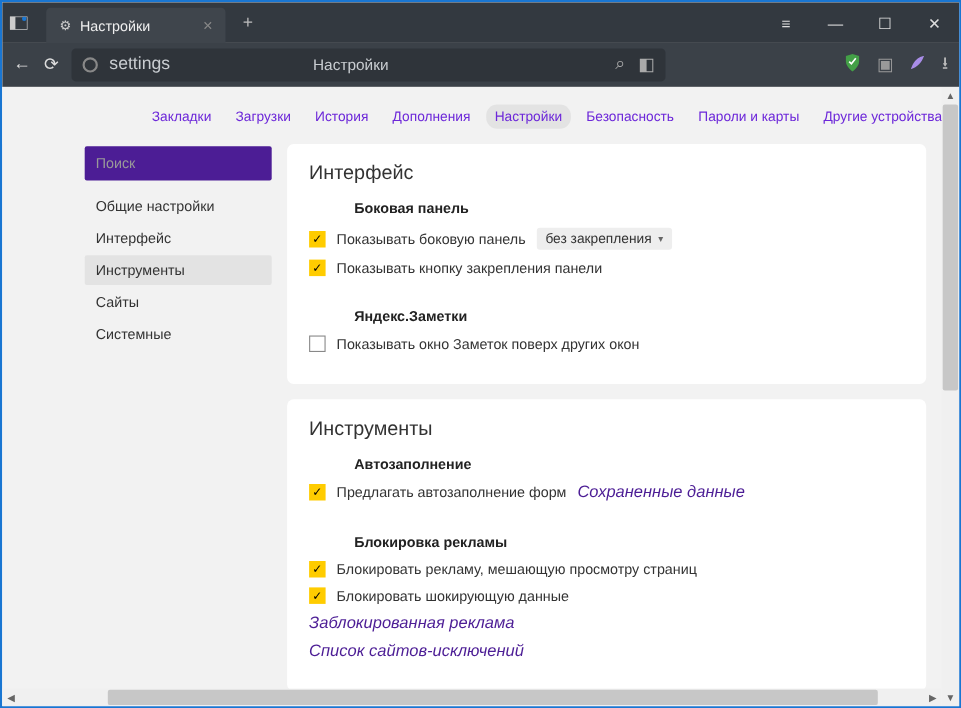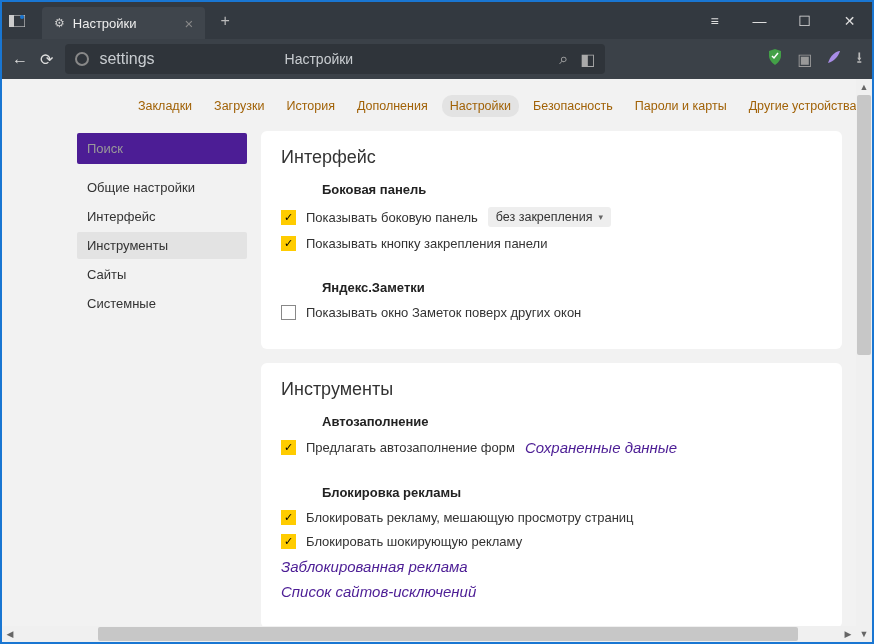--- a/index.html
+++ b/index.html
@@ -34,21 +34,21 @@
 .scroll-v { position:absolute; right:0; top:0; width:16px; height:100%; background:#f0f0f0; }
 .scroll-v-up, .scroll-v-down { height:16px; display:flex; align-items:center; justify-content:center; font-size:9px; color:#666; }
 .scroll-v-track { height: calc(100% - 32px); position:relative; }
 .scroll-v-thumb { position:absolute; top:0; width:14px; left:1px; height:260px; background:#c7c7c7; border-radius:2px; }
 .scroll-h { position:absolute; left:0; right:16px; bottom:0; height:16px; background:#f0f0f0; display:flex; }
 .scroll-h-left, .scroll-h-right { width:16px; display:flex; align-items:center; justify-content:center; font-size:9px; color:#666; }
 .scroll-h-track { flex:1; position:relative; }
 .scroll-h-thumb { position:absolute; left:80px; height:14px; top:1px; width:700px; background:#c7c7c7; border-radius:2px; }
 
 
-.tabs-nav { display:flex; gap:6px; padding: 16px 0 14px 128px; font-size:12.5px; color:#a16207; background:#f2f2f2;align-items:flex-end; }
+.tabs-nav { display:flex; gap:6px; padding: 16px 0 14px 128px; font-size:12.5px; color:#6d28d9; background:#f2f2f2;align-items:flex-end; }
 .tabs-nav span { padding:4px 8px; border-radius:10px; }
 .tabs-nav .active { background:#e3e3e3; }
 
 
 .layout { display:flex; padding: 0 30px 0 75px; gap:14px; }
 .sidebar { width:170px; flex-shrink:0; padding-top: 2px; }
 .search-box { background:#4c1d95; padding:8px 10px; color:#999; font-size:13px; margin-bottom:10px; border-radius:2px; }
 .side-item { padding:6px 10px; font-size:13px; color:#333; margin-bottom:2px; border-radius:2px; }
 .side-item.active { background:#e3e3e3; }
 
@@ -174,21 +174,21 @@
             <span class="link">Сохраненные данные</span>
           </div>
           <div class="gap"></div>
           <div class="section-label">Блокировка рекламы</div>
           <div class="opt-row">
             <span class="chk">✓</span>
             <span>Блокировать рекламу, мешающую просмотру страниц</span>
           </div>
           <div class="opt-row">
             <span class="chk">✓</span>
-            <span>Блокировать шокирующую рекламу</span>
+            <span>Блокировать шокирующую данные</span>
           </div>
           <div class="link-row"><span class="link">Заблокированная реклама</span></div>
           <div class="link-row"><span class="link">Список сайтов-исключений</span></div>
         </div>
       </div>
     </div>
   </div>
 
   <div class="scroll-v">
     <div class="scroll-v-up">▲</div>

